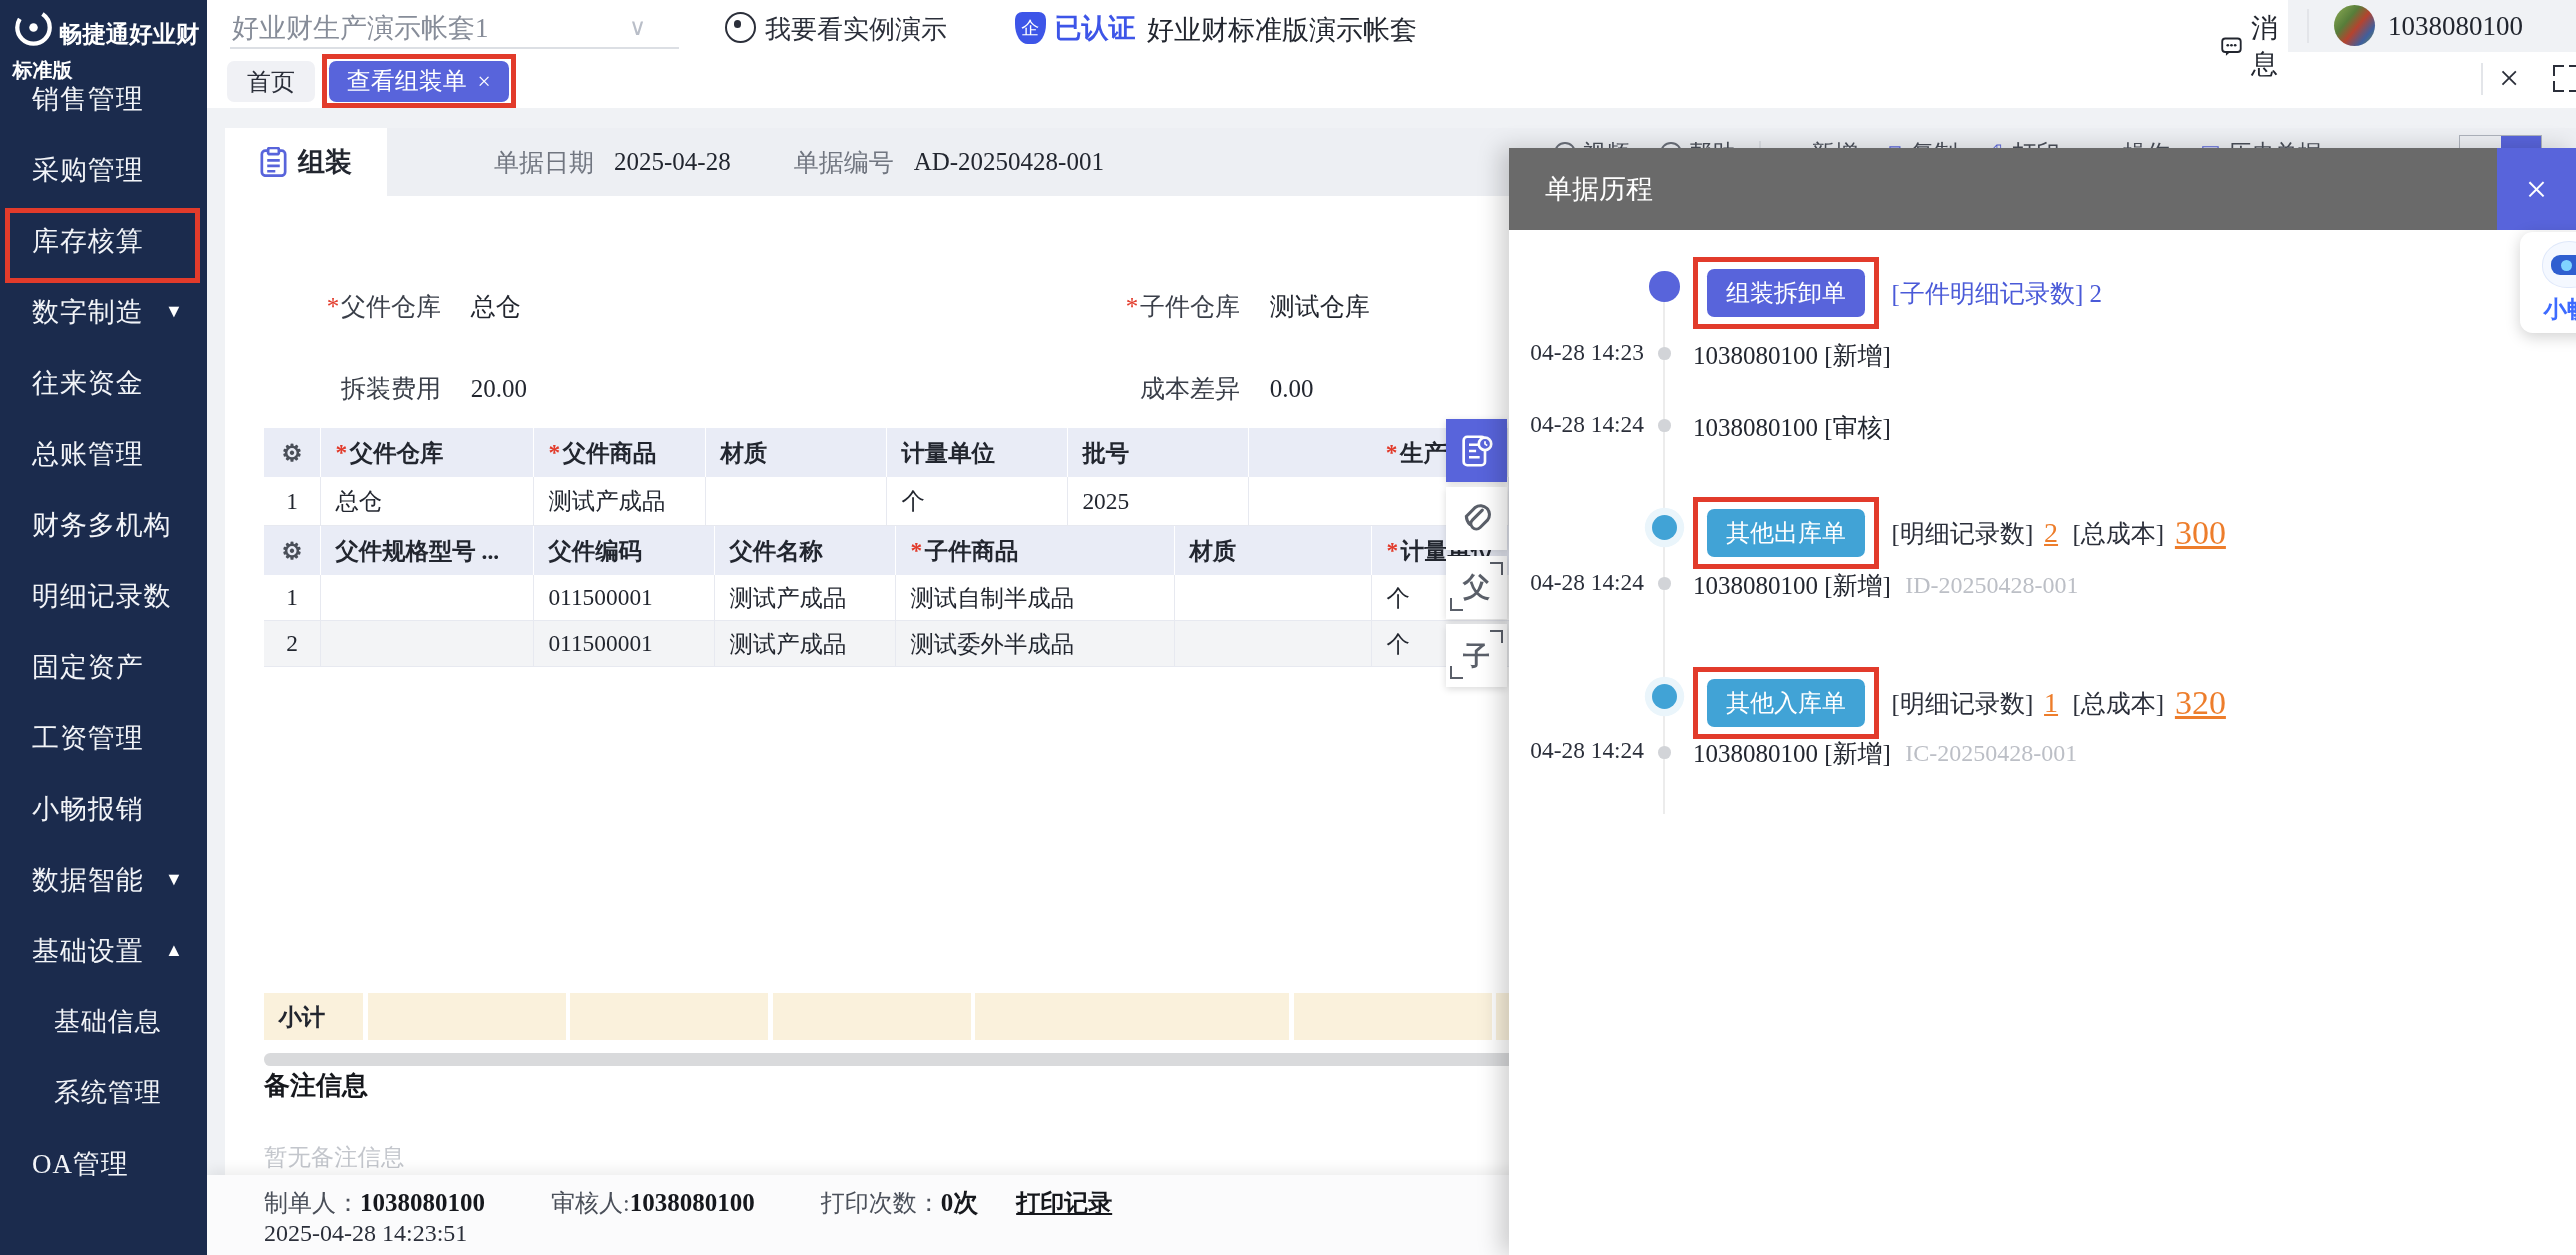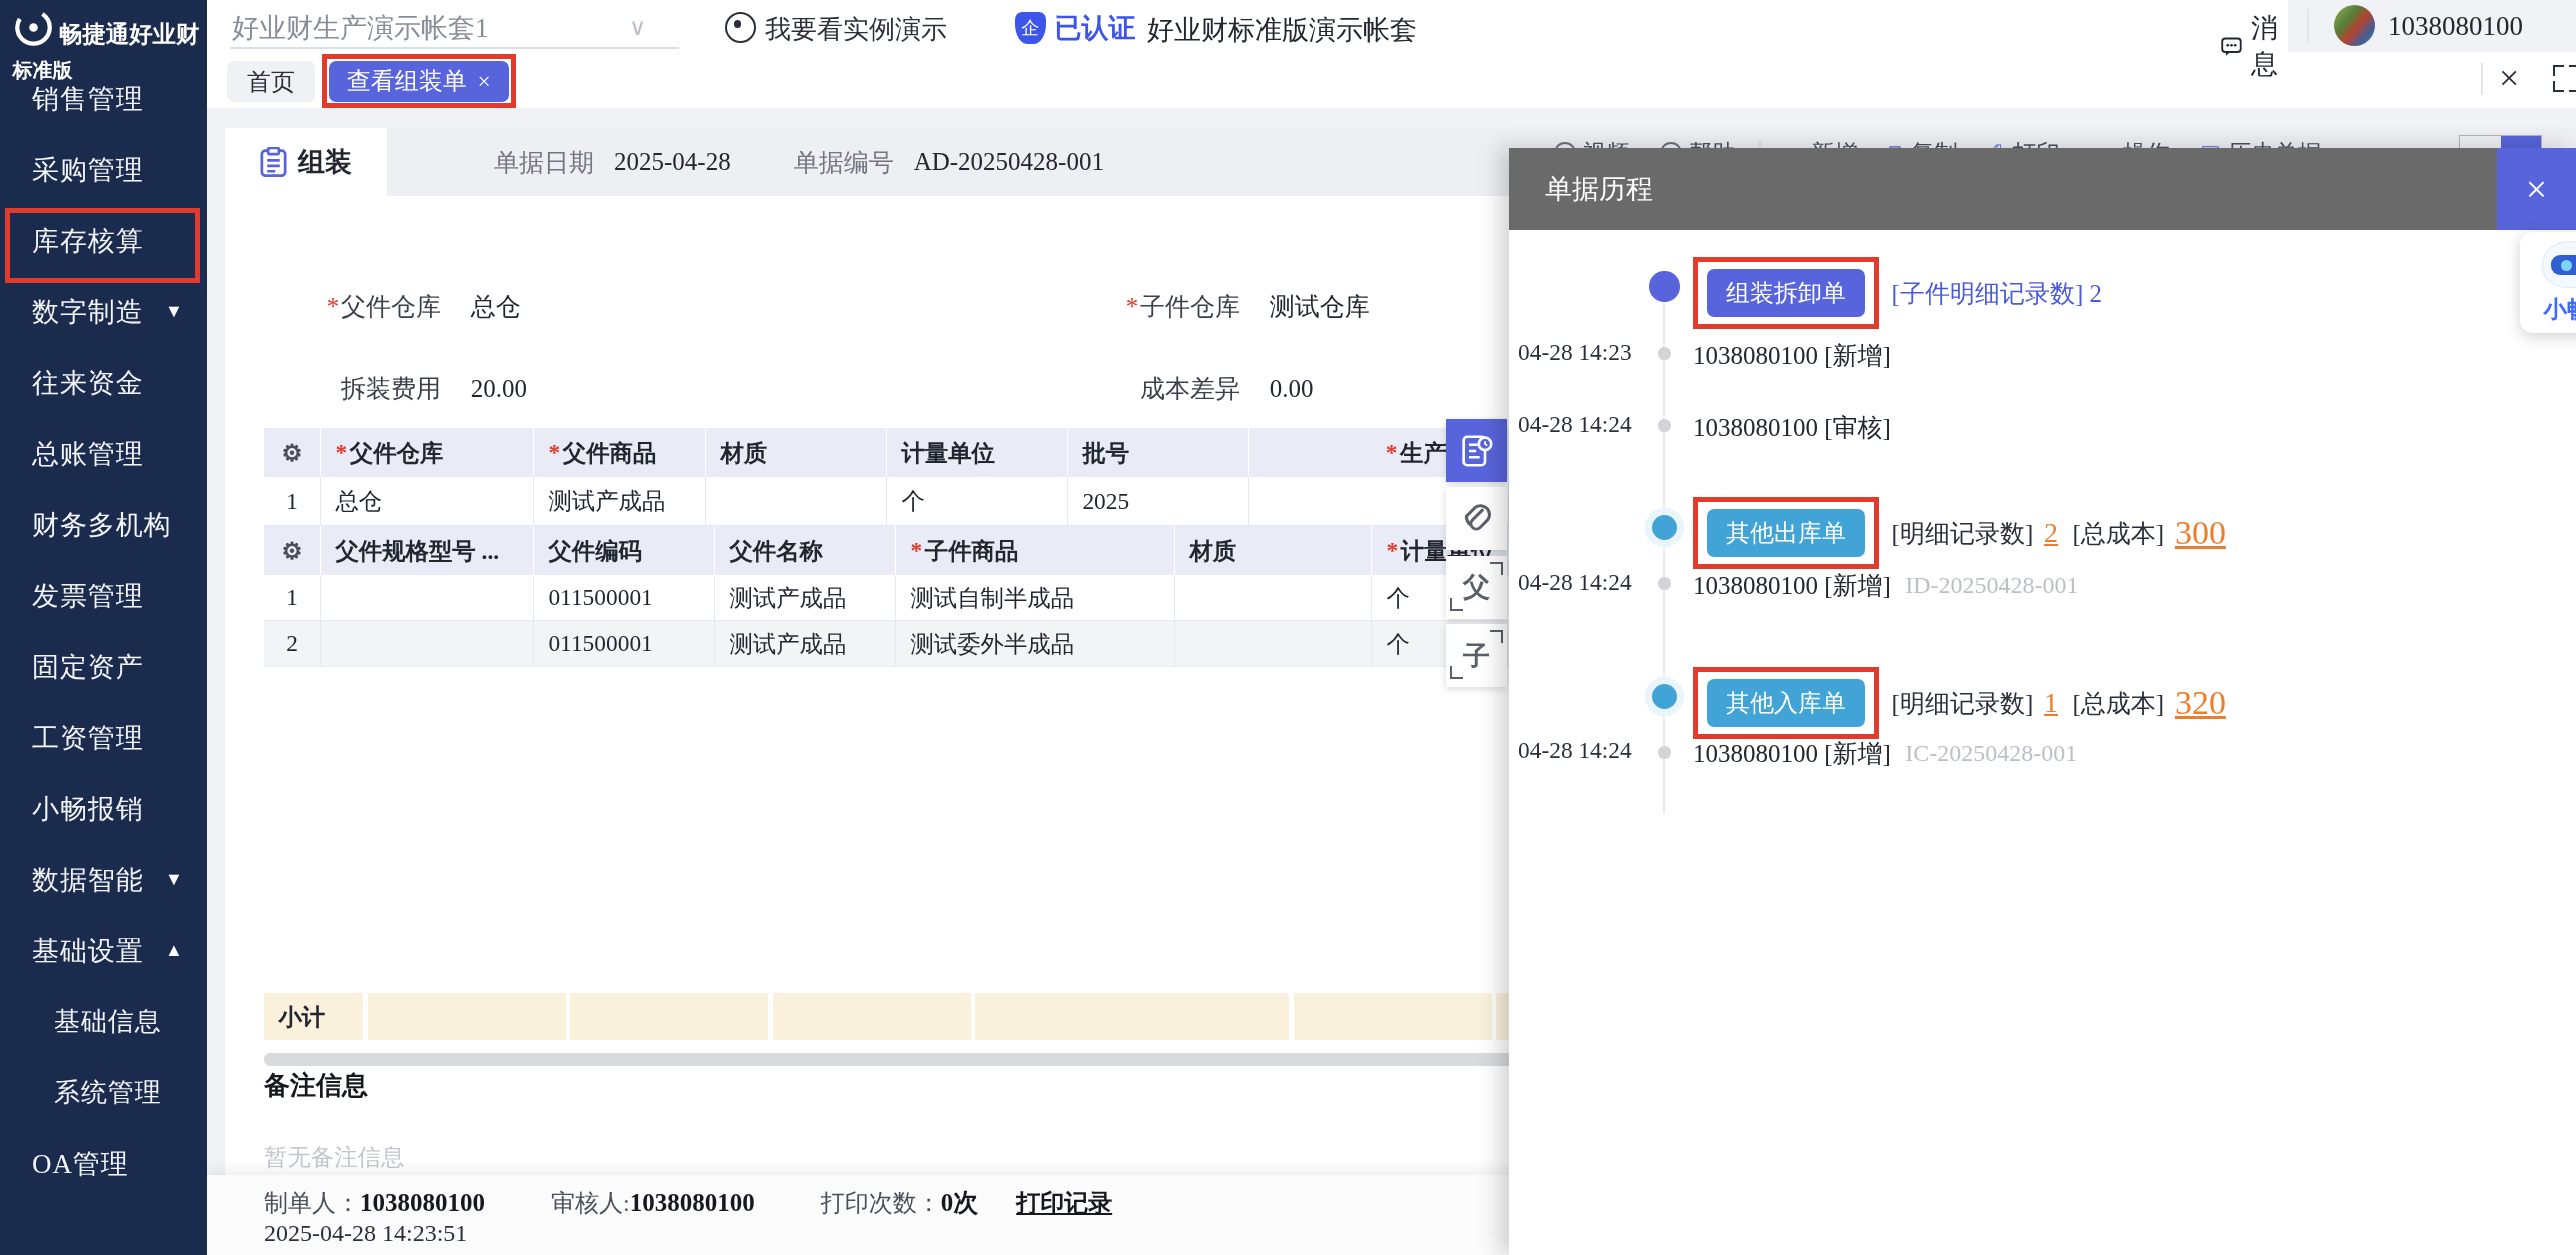--- a/index.html
+++ b/index.html
@@ -131,21 +131,21 @@
 
   
   #panel{left:1509px;top:148px;width:1067px;height:1107px;background:#fff;z-index:20;
          box-shadow:-9px 0 21.6px rgba(0,0,0,0.18);}
   #panel-head{position:absolute;left:0;top:0;width:1067px;height:82px;background:#6a6a6a;}
   #panel-title{position:absolute;left:36px;top:23.4px;color:#fff;font-size:27px;}
   #panel-close{position:absolute;right:0;top:0;width:79px;height:82px;background:#5864db;color:#fff;
                font-size:38px;display:flex;align-items:center;justify-content:center;cursor:pointer;}
   #tl{position:absolute;left:0;top:82px;width:1067px;height:1026px;overflow:hidden;}
   #tl-line{position:absolute;left:154px;top:45px;width:1.8px;height:539px;background:#ececec;}
-  .tl-time{position:absolute;width:126px;left:9px;font-size:23.4px;color:#2b2f3a;}
+  .tl-time{position:absolute;width:126px;left:9px;text-align:right;font-size:23.4px;color:#2b2f3a;}
   .tl-dot{position:absolute;border-radius:50%;}
   .tl-dot.big{left:140px;width:30.5px;height:30.5px;background:#5864db;}
   .tl-dot.info{left:143px;width:25px;height:25px;background:#41a3d6;box-shadow:0 0 0 7.2px #eaf5fb;}
   .tl-dot.ev{left:149px;width:12.6px;height:12.6px;background:#d2d4d8;}
   .tl-content{position:absolute;left:184px;white-space:nowrap;display:flex;align-items:center;}
   .hl-box{display:inline-flex;border:5.4px solid #e23b2b;padding:7.2px 9px;margin-right:12.6px;}
   .tl-badge{display:inline-block;color:#fff;font-size:24px;padding:8px 19px;border-radius:7.2px;white-space:nowrap;}
   .meta-blue{color:#4a5ad8;font-size:25px;}
   .meta-plain{color:#2b2f3a;font-size:25px;margin-right:10.8px;}
   .meta-link{color:#ed7d2b;font-size:28px;text-decoration:underline;margin-right:14.4px;cursor:pointer;}
@@ -193,21 +193,21 @@
         <div class="side-item">
           <span>往来资金</span>
         </div>
         <div class="side-item">
           <span>总账管理</span>
         </div>
         <div class="side-item">
           <span>财务多机构</span>
         </div>
         <div class="side-item">
-          <span>发票管理</span>
+          <span>明细记录数</span>
         </div>
         <div class="side-item">
           <span>固定资产</span>
         </div>
         <div class="side-item">
           <span>工资管理</span>
         </div>
         <div class="side-item">
           <span>小畅报销</span>
         </div>

